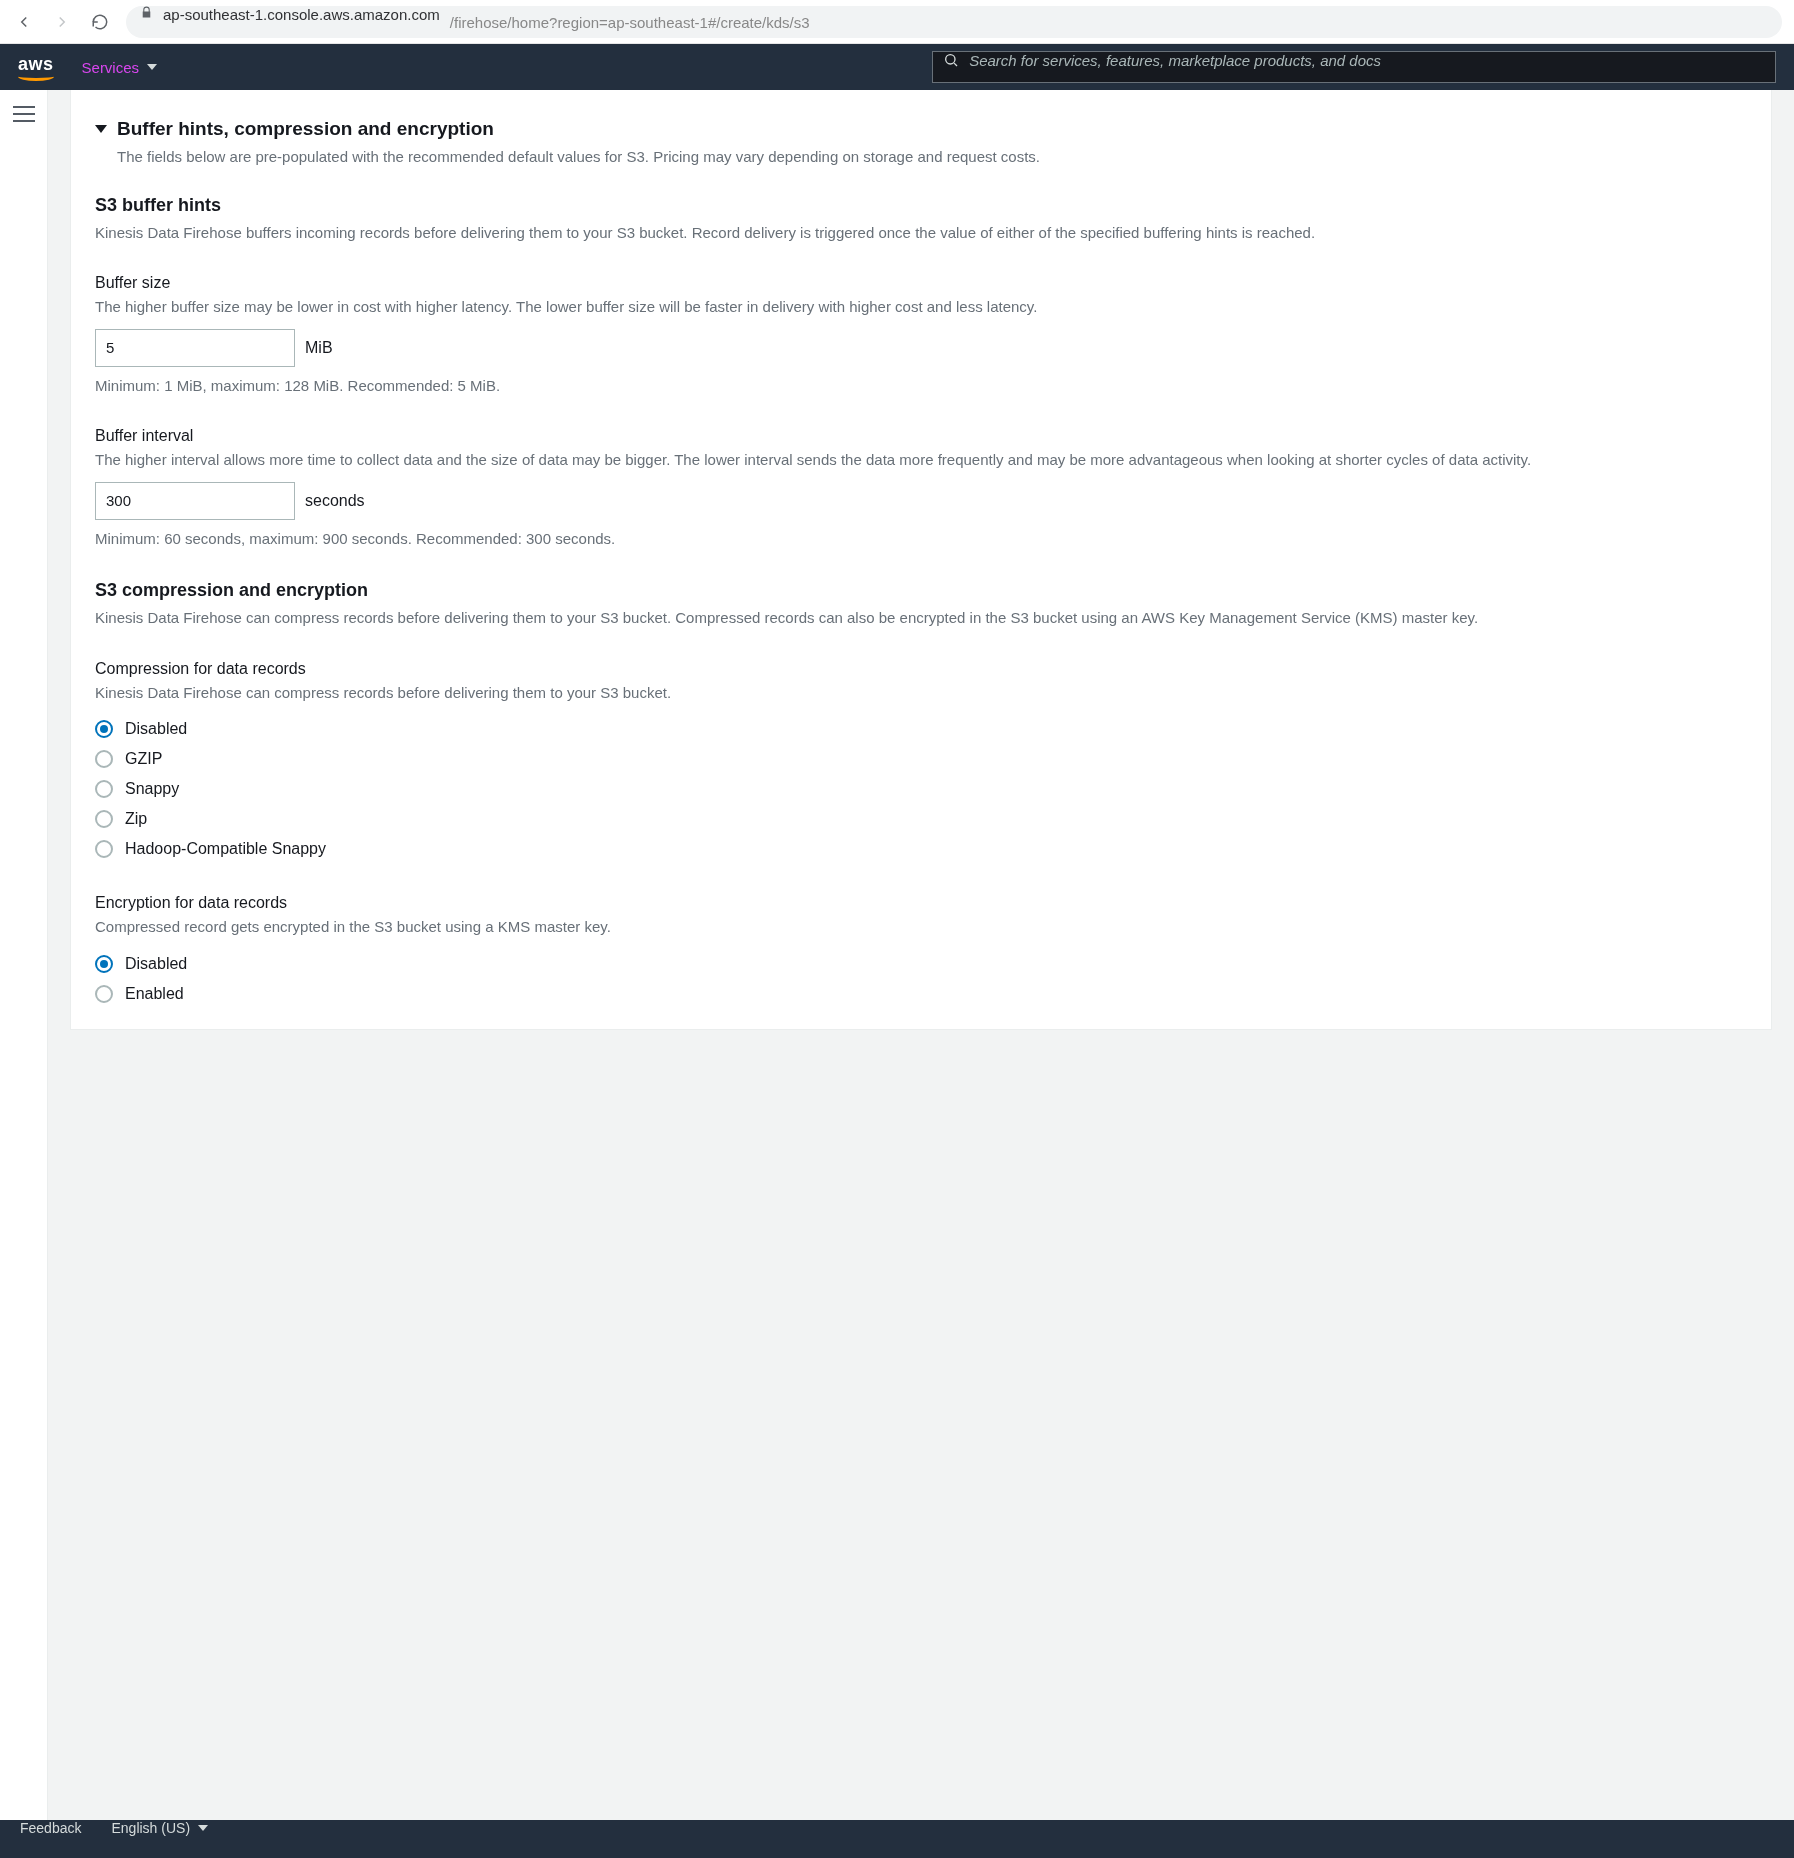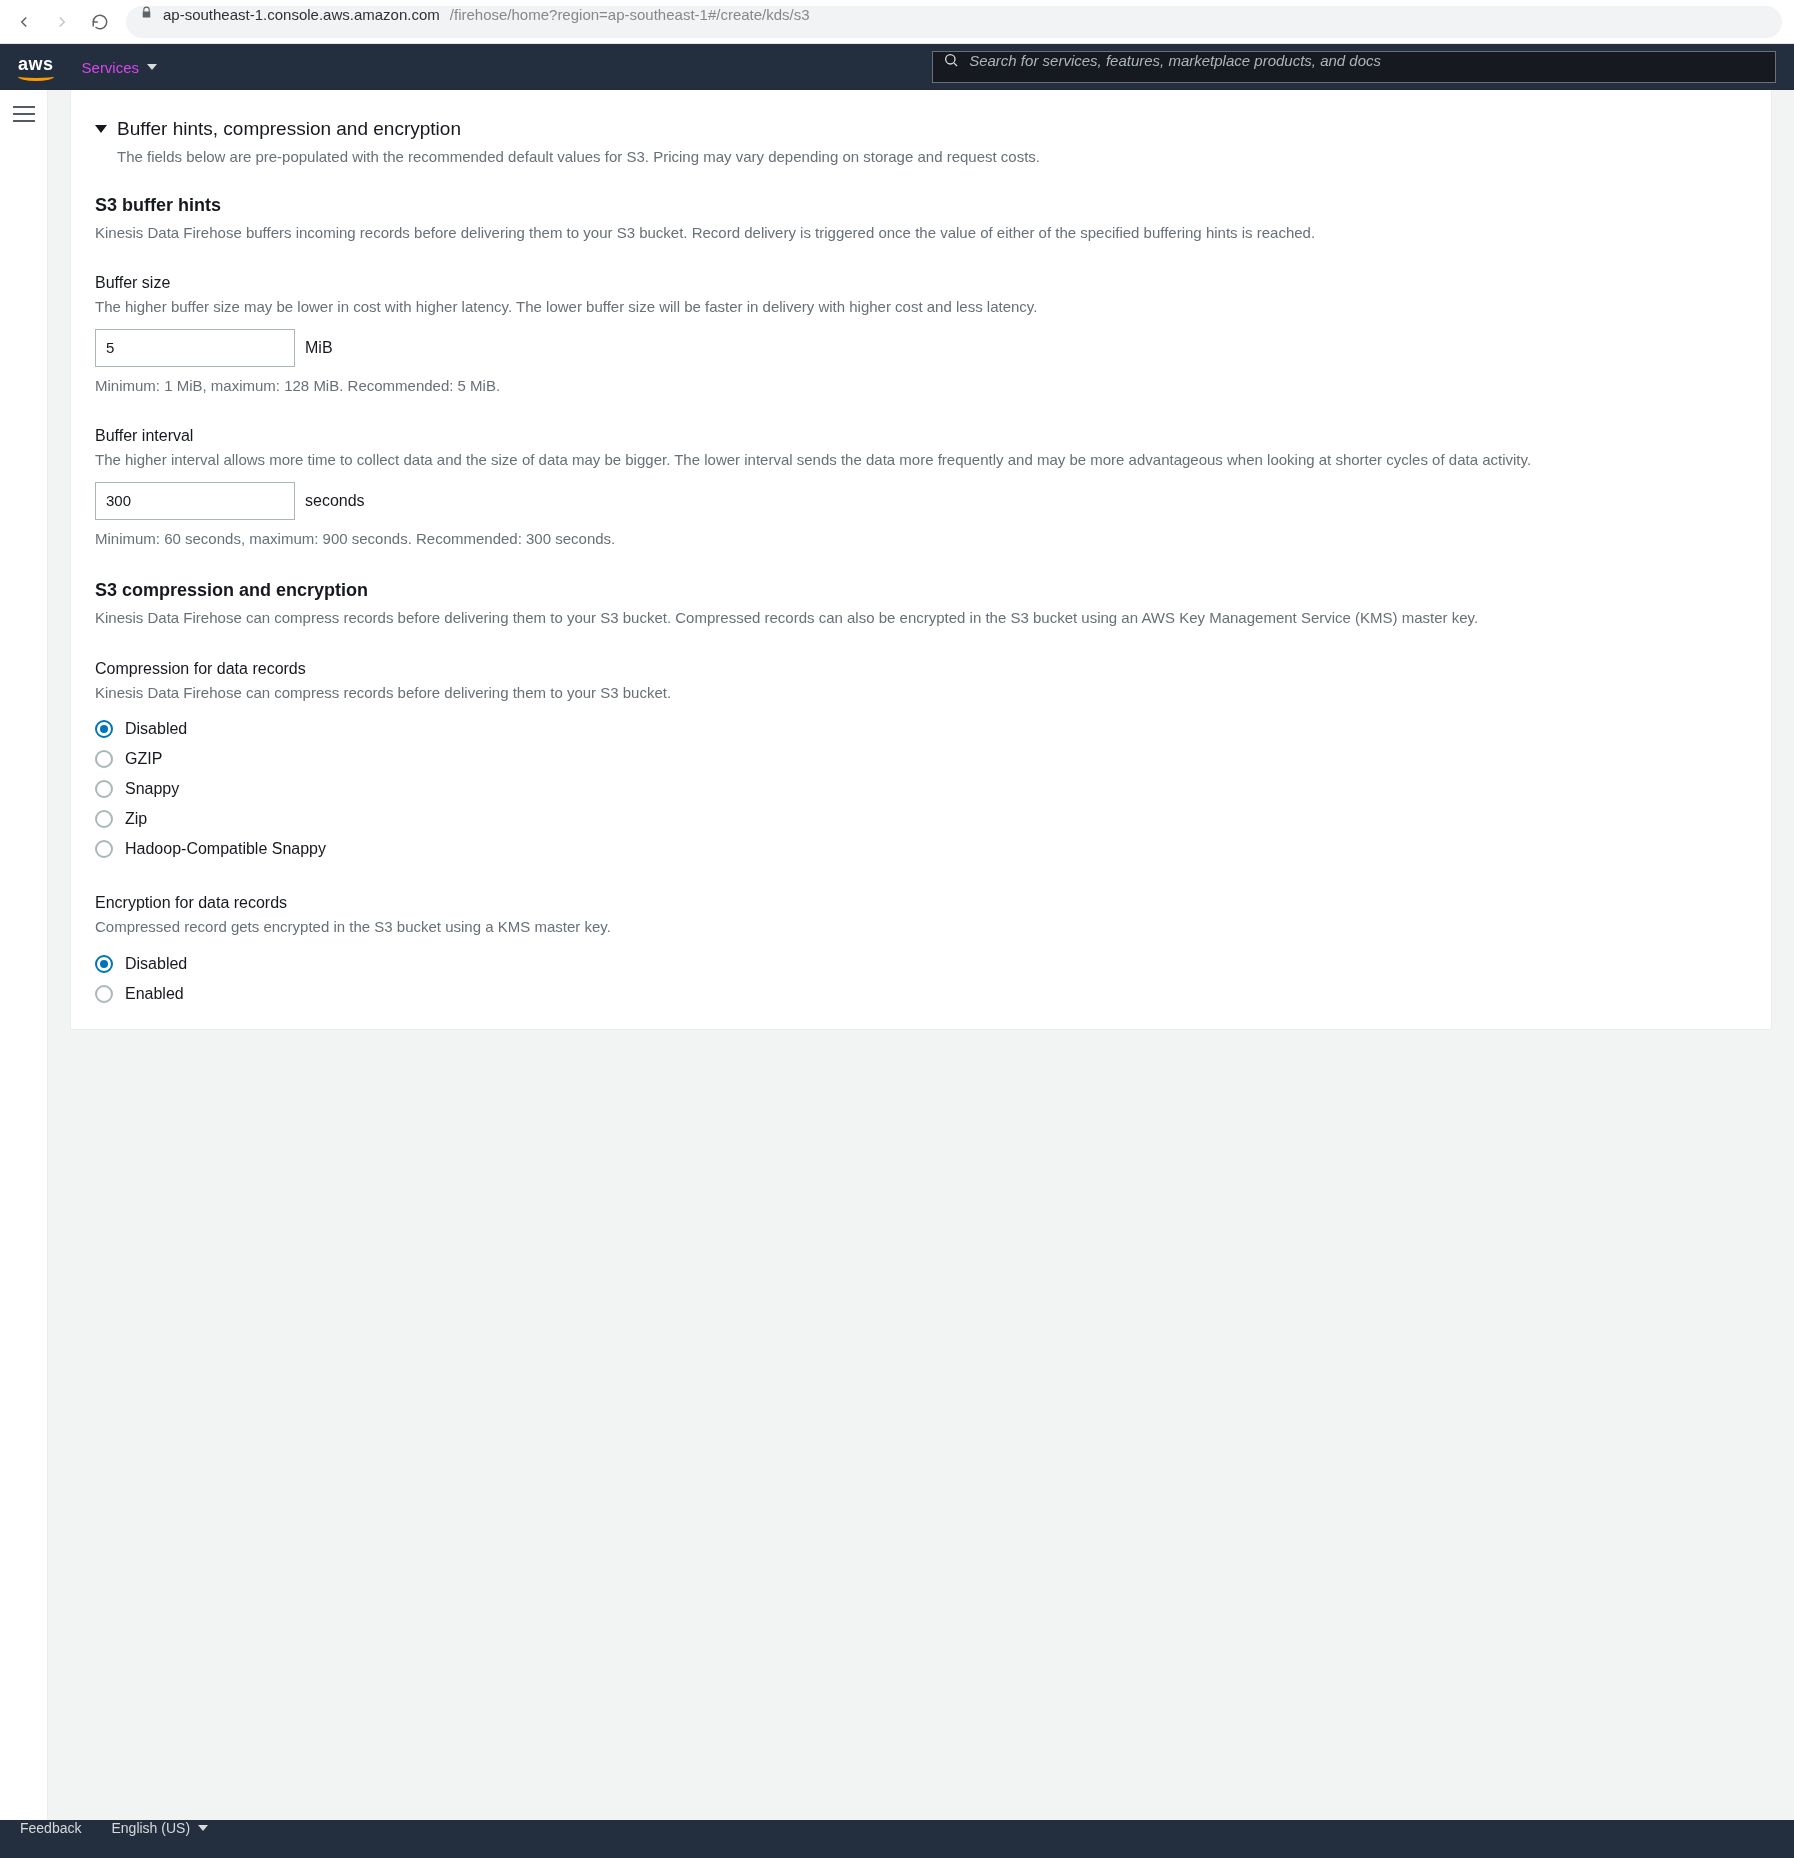--- a/index.html
+++ b/index.html
@@ -37,21 +37,21 @@
     border-radius: 16px;
     display: flex;
     align-items: flex-start;
     padding: 0 14px;
     gap: 10px;
     font-size: 15px;
     color: #5f6368;
     overflow: hidden;
     white-space: nowrap;
   }
-  .address-bar .url-dim { color: #888; }
+  .address-bar .url-dim { color: #888; margin-top: 8px; }
   .address-bar .url-main { color: #303134; }
   .lock-icon svg { display: block; }
 
   
   .aws-nav {
     height: 46px;
     background: #232f3e;
     display: flex;
     align-items: center;
     padding: 0 18px;
@@ -134,21 +134,21 @@
     border: 1px solid #eaeded;
     border-top: none;
     padding: 28px 24px 20px 24px;
   }
 
   .section-header {
     display: flex;
     align-items: center;
     gap: 10px;
     font-size: 19px;
-    font-weight: 400;
+    font-weight: 700;
     color: #16191f;
     margin-bottom: 6px;
     cursor: pointer;
   }
   .disclosure {
     width: 0; height: 0;
     border-left: 6px solid transparent;
     border-right: 6px solid transparent;
     border-top: 8px solid #16191f;
   }

